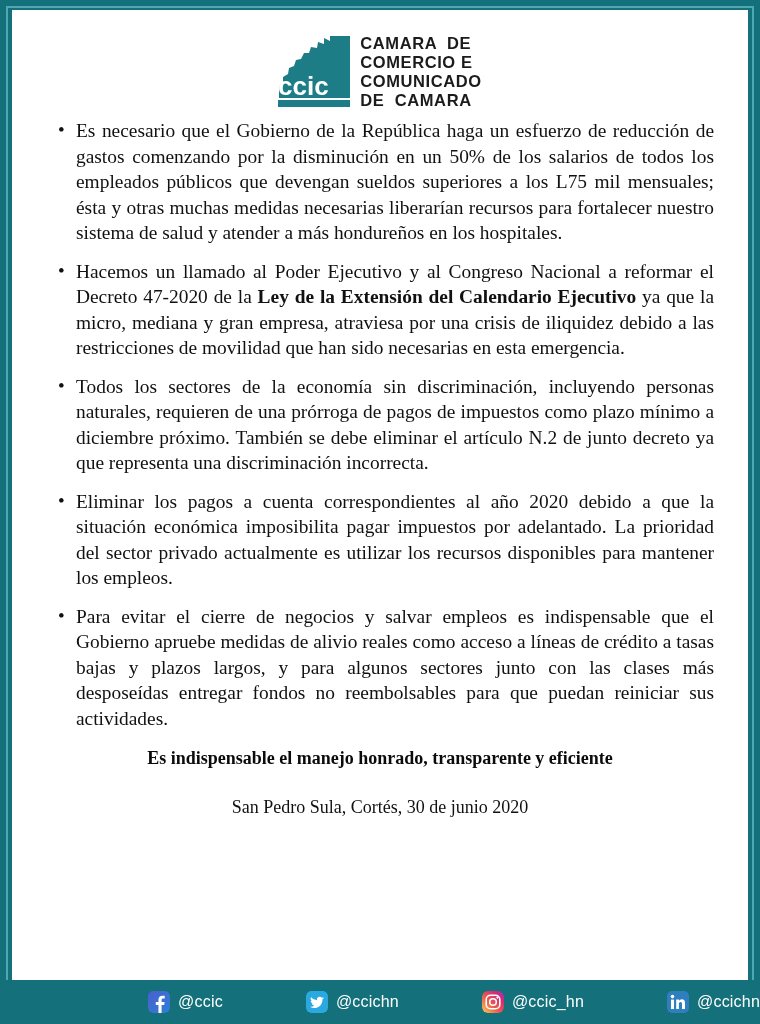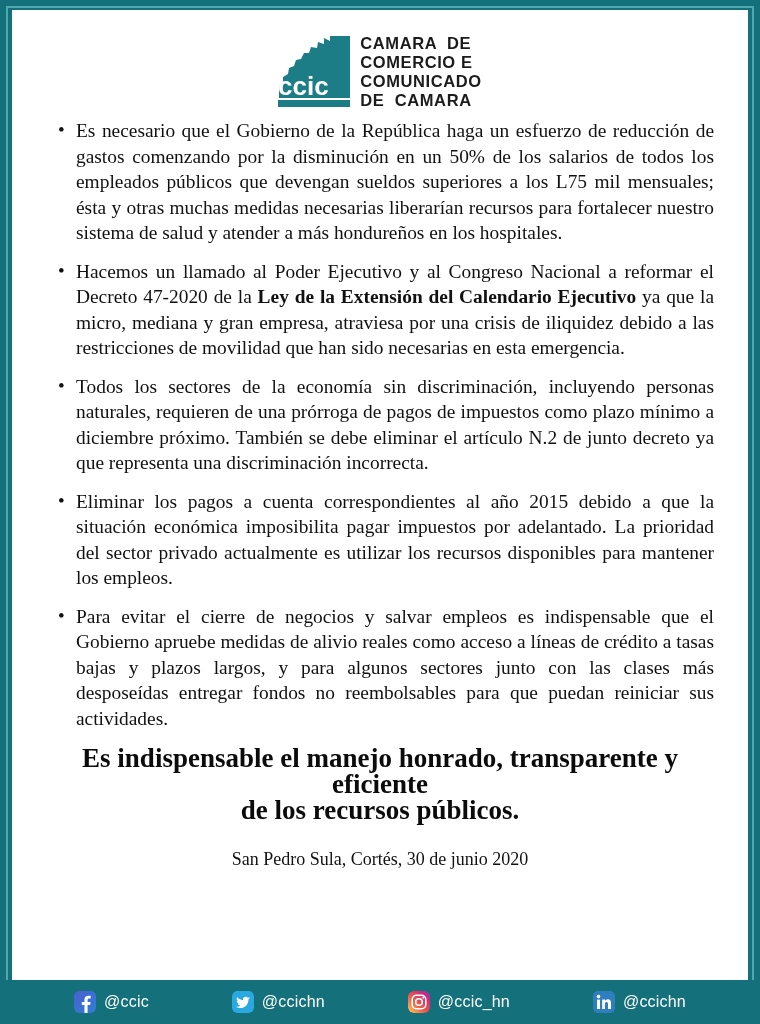--- a/index.html
+++ b/index.html
@@ -100,21 +100,21 @@
     left: 2px;
     top: -1px;
     font-size: 19px;
     line-height: 25.5px;
   }
   .bullet b { font-weight: 700; }
 
   
   .closing {
     text-align: center;
-    font-size: 27px;
+    font-size: 18px;
     line-height: 26px;
     font-weight: 700;
     color: #0b0b0b;
     margin: 14px 26px 0 26px;
   }
   .closing .l2 { display: block; }
 
   .dateline {
     text-align: center;
     font-size: 18px;
@@ -124,21 +124,21 @@
 
   
   .footer {
     position: absolute;
     left: 0;
     bottom: 0;
     width: 760px;
     height: 44px;
     display: flex;
     align-items: center;
-    justify-content: center;
+    justify-content: flex-end;
     gap: 83px;
     background: #14707a;
   }
   .social {
     display: flex;
     align-items: center;
     gap: 8px;
   }
   .social .handle {
     font-family: "Liberation Sans", "DejaVu Sans", sans-serif;
@@ -196,32 +196,31 @@
 
       <div class="bullet">
         <span class="dot">•</span><span>Hacemos un llamado al Poder Ejecutivo y al Congreso Nacional a reformar el Decreto 47-2020  de la </span><b>Ley de la Extensión del Calendario Ejecutivo</b><span> ya que la micro, mediana y gran empresa, atraviesa por una crisis de iliquidez debido a las restricciones de movilidad que han sido necesarias en esta emergencia.</span>
       </div>
 
       <div class="bullet">
         <span class="dot">•</span><span>Todos los sectores de la economía sin discriminación, incluyendo personas naturales,   requieren de una prórroga de pagos de impuestos como plazo mínimo a diciembre próximo. También se debe eliminar el artículo N.2 de junto decreto ya que representa una discriminación incorrecta.</span><b></b><span></span>
       </div>
 
       <div class="bullet">
-        <span class="dot">•</span><span>Eliminar los pagos a cuenta correspondientes al año 2015   debido a que la situación económica imposibilita pagar impuestos por adelantado.   La prioridad del sector privado actualmente es utilizar los recursos disponibles para mantener los empleos.</span><b></b><span></span>
+        <span class="dot">•</span><span>Eliminar los pagos a cuenta correspondientes al año 2020   debido a que la situación económica imposibilita pagar impuestos por adelantado.   La prioridad del sector privado actualmente es utilizar los recursos disponibles para mantener los empleos.</span><b></b><span></span>
       </div>
 
       <div class="bullet">
         <span class="dot">•</span><span>Para evitar el cierre de negocios y salvar empleos es indispensable que el Gobierno apruebe medidas de alivio reales como acceso a líneas de crédito a tasas bajas y plazos largos, y para algunos sectores junto con las clases más desposeídas entregar fondos no reembolsables para que puedan reiniciar sus actividades.</span><b></b><span></span>
       </div>
 
     </div>
 
     <div class="closing">
       <span>Es indispensable el manejo honrado, transparente y eficiente</span>
-      <span class="l2">de los recursos públicos.</span>
     </div>
 
     <div class="dateline">San Pedro Sula, Cortés, 30 de junio 2020</div>
 
   </div>
 
   <div class="footer">
 
     <div class="social">
       <svg class="si" viewBox="0 0 22 22">

